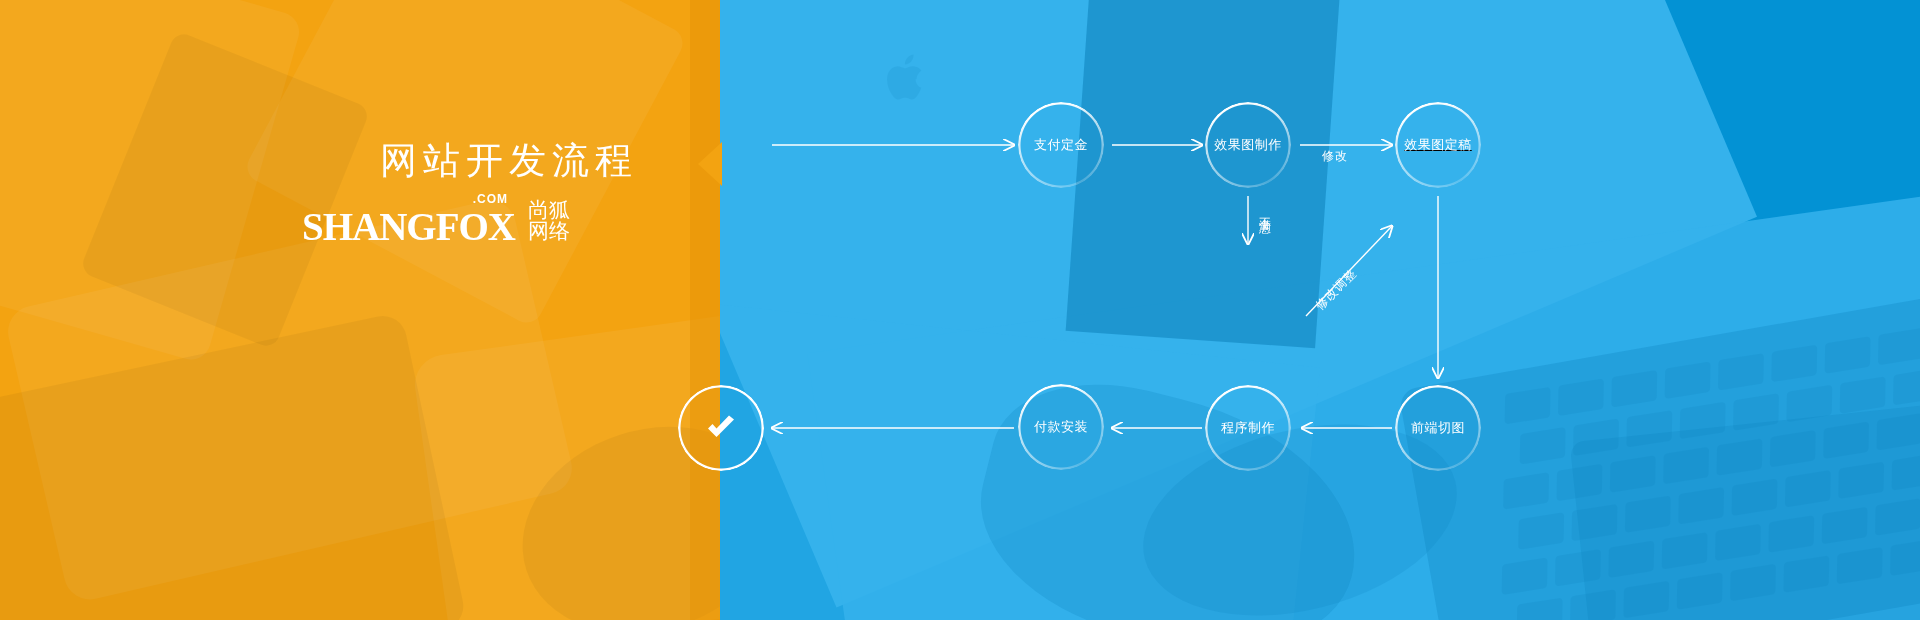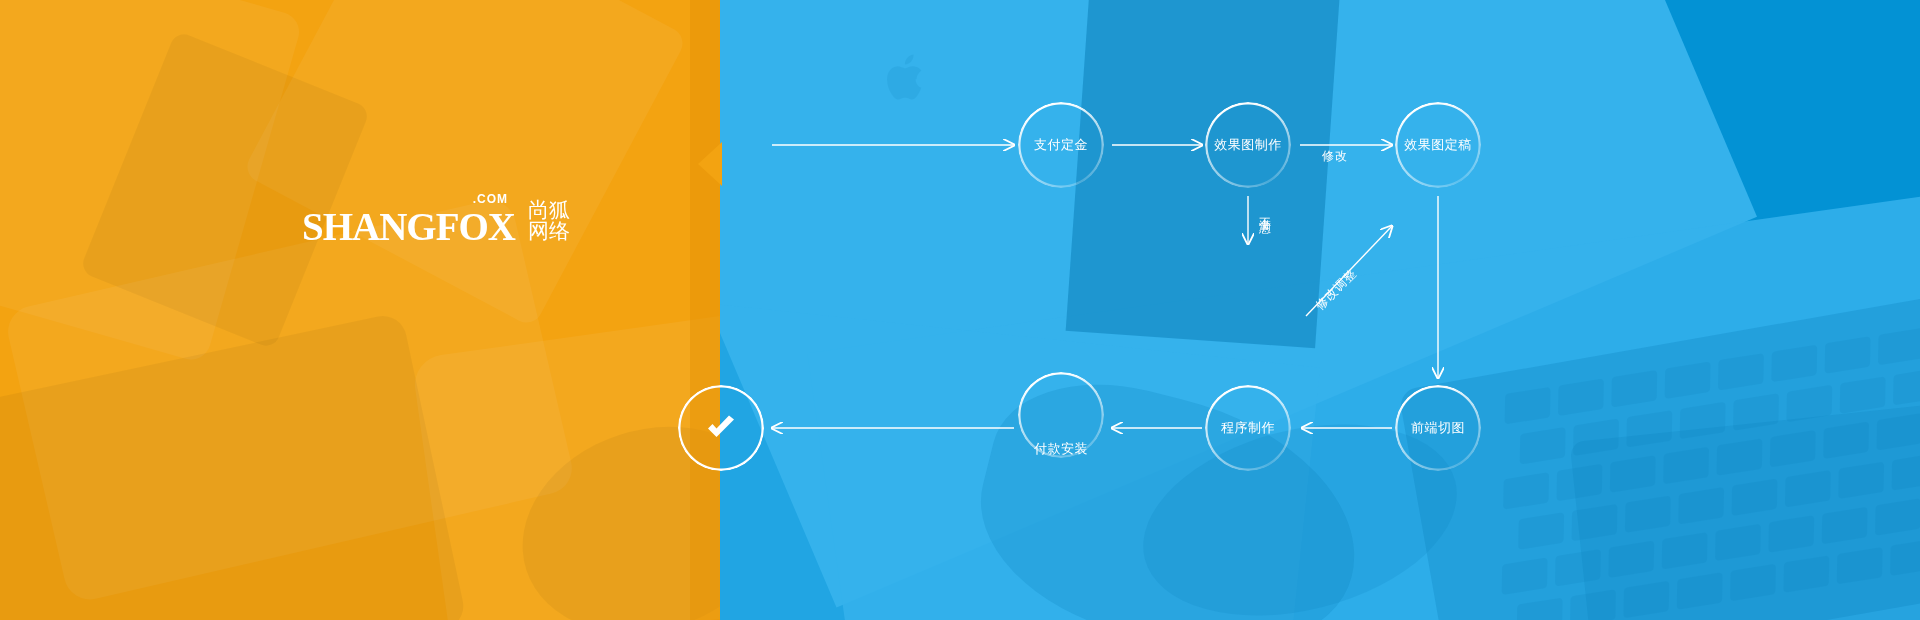--- a/index.html
+++ b/index.html
@@ -202,20 +202,21 @@
 
     <div class="apple">
       <svg viewBox="0 0 24 28">
         <path fill="#0b7fba" d="M16.5 14.7c0-3 2.4-4.4 2.5-4.5-1.4-2-3.5-2.3-4.2-2.3-1.8-.2-3.5 1-4.4 1-.9 0-2.3-1-3.8-1C4.7 7.9 3 9 2 10.8c-2 3.5-.5 8.7 1.4 11.5.9 1.4 2 2.9 3.5 2.9 1.4-.1 1.9-.9 3.6-.9 1.7 0 2.1.9 3.6.9 1.5 0 2.4-1.4 3.3-2.8 1-1.6 1.5-3.2 1.5-3.3-.1 0-2.9-1.1-2.9-4.4zM13.7 5.4c.8-1 1.3-2.3 1.2-3.7-1.1.1-2.5.8-3.3 1.7-.7.9-1.4 2.2-1.2 3.5 1.2.1 2.5-.6 3.3-1.5z"></path>
       </svg>
     </div>
   </div>
 
   <div class="notch"></div>
 
+  <div class="headline">网站开发流程</div>
 
   <div class="logo-wrap">
     <div class="logo-word">SHANGFOX</div>
     <div class="logo-dotcom">.COM</div>
     <div class="logo-cn">
       <span>尚狐</span>
       <span>网络</span>
     </div>
   </div>
 
@@ -253,37 +254,37 @@
     <div class="node" style="left:1018px; top:102px;">
       <div class="ring"></div>
       <div class="lbl">支付定金</div>
     </div>
 
     <div class="node" style="left:1205px; top:102px;">
       <div class="ring"></div>
       <div class="lbl">效果图制作</div>
     </div>
 
-    <div class="node" style="left:1395px; top:102px;">
+    <div class="node" style="left:1395px; top:102px;text-decoration:underline;">
       <div class="ring"></div>
       <div class="lbl">效果图定稿</div>
     </div>
 
 
     <div class="node" style="left:1395px; top:385px;">
       <div class="ring"></div>
       <div class="lbl">前端切图</div>
     </div>
 
     <div class="node" style="left:1205px; top:385px;">
       <div class="ring"></div>
       <div class="lbl">程序制作</div>
     </div>
 
-    <div class="node" style="left:1018px; top:372px;align-items:flex-end;">
+    <div class="node" style="left:1018px; top:384px;">
       <div class="ring"></div>
       <div class="lbl">付款安装</div>
     </div>
 
     <div class="node solid" style="left:678px; top:385px;">
       <div class="ring"></div>
       <div class="check">
         <svg viewBox="0 0 34 34">
           <path d="M4 17.5 L12.5 26 L30 8.5 L25 4.5 L12.5 17.5 L8.5 13 Z" fill="#ffffff"></path>
         </svg>

